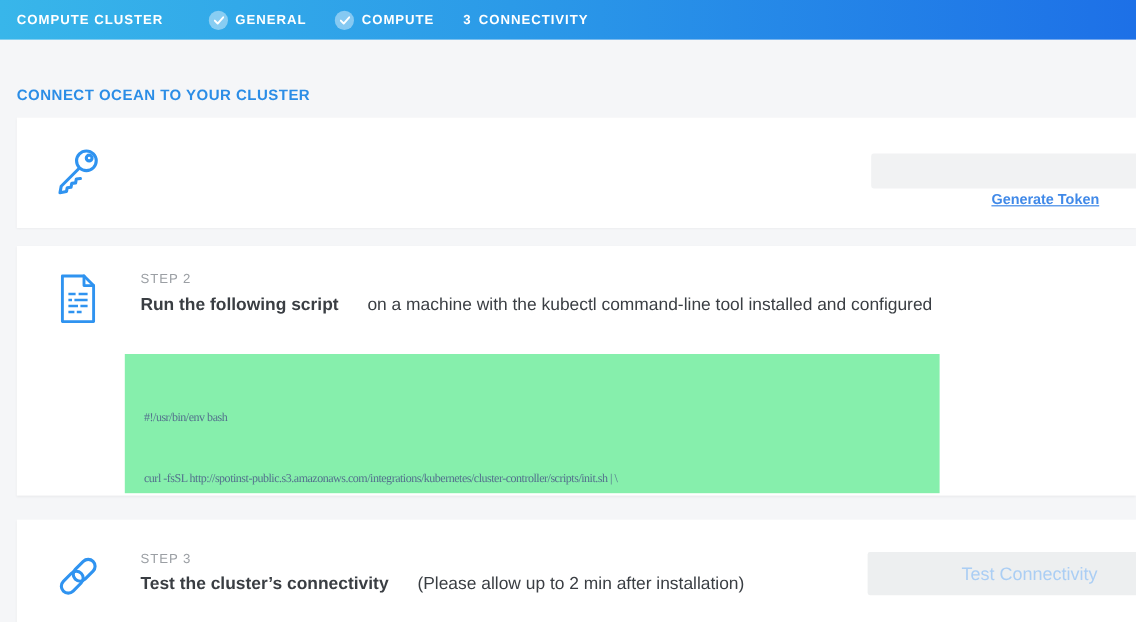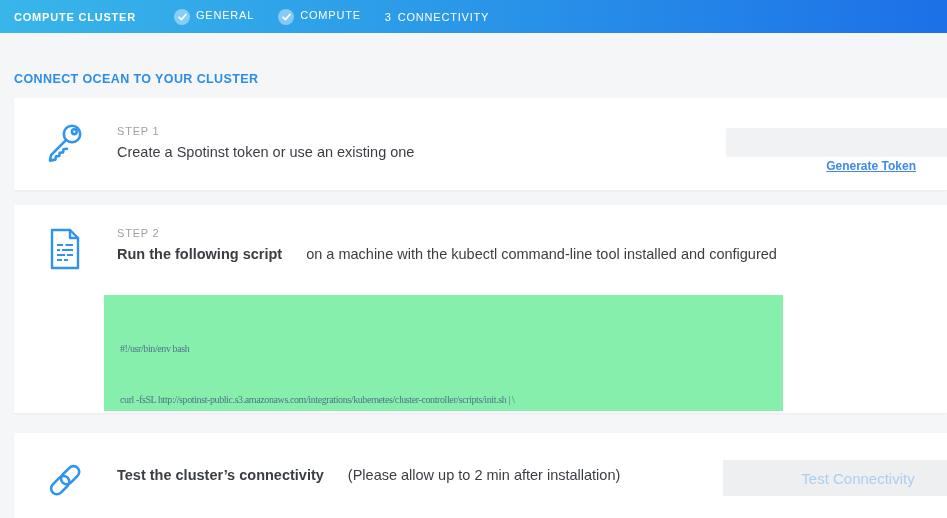--- a/index.html
+++ b/index.html
@@ -4,22 +4,22 @@
 <style>
   * { margin:0; padding:0; box-sizing:border-box; }
   html,body { width:947px; height:518px; overflow:hidden; background:#f5f6f8;
     font-family:"Liberation Sans", sans-serif; }
 
   
   .topbar { position:absolute; left:0; top:0; width:947px; height:33px;
     background:linear-gradient(90deg,#38b6ea 0%,#2b9ae8 45%,#1d70e7 100%);
     display:flex; align-items:center; padding-left:14px; gap:24px; }
   .topbar .wizard-title { color:#fff; font-size:11px; font-weight:bold; letter-spacing:.8px; margin-right:14px; }
-  .wiz-step { display:flex; align-items:flex-start; gap:6px; color:#fff; font-size:11px;
-    font-weight:normal; letter-spacing:.8px; cursor:pointer; }
+  .wiz-step { display:flex; align-items:center; gap:6px; color:#fff; font-size:11px;
+    font-weight:bold; letter-spacing:.8px; cursor:pointer; }
   .check-circle { width:16px; height:16px; border-radius:50%; background:rgba(255,255,255,.42);
     display:inline-flex; align-items:center; justify-content:center; }
   .check-circle svg { display:block; }
 
   
   .page-heading { position:absolute; left:14px; top:72px; color:#2b8de6;
     font-size:12.5px; font-weight:bold; letter-spacing:.4px; }
 
   
   .card { position:absolute; left:14px; width:calc(100% - 14px); background:#fff;
@@ -95,24 +95,20 @@
 <div class="card card-1">
   <span class="step-icon">
     <svg width="38" height="44" viewBox="0 0 38 44">
       <g fill="none" stroke="#2f93f0" stroke-width="2.6" stroke-linecap="round" stroke-linejoin="round">
         <circle cx="26" cy="12" r="8.2"></circle>
         <circle cx="28.3" cy="9.7" r="2.4"></circle>
         <path d="M20 18.2 L5 33.2 L4 38.6 L9.4 37.6 L10 34.4 L13.2 34 L13.8 30.8 L17 30.4 L17.6 27.2 L21 26.8"></path>
       </g>
     </svg>
   </span>
-  <div class="step-text">
-    <div class="step-label">STEP 1</div>
-    <div class="step-title">Create a Spotinst token or use an existing one</div>
-  </div>
   <input class="token-input" type="text" value="" style="">
   <a class="generate-link">Generate Token</a>
 </div>
 
 <div class="card card-2">
   <span class="step-icon">
     <svg width="38" height="44" viewBox="0 0 38 44">
       <g fill="none" stroke="#2f93f0" stroke-width="2.4" stroke-linejoin="round" stroke-linecap="round">
         <path d="M6 3 H24 L32 11 V41 H6 Z"></path>
         <path d="M24 3 V11 H32"></path>
@@ -145,18 +141,19 @@
 <div class="card card-3">
   <span class="step-icon">
     <svg width="38" height="44" viewBox="0 0 38 44">
       <g transform="rotate(-45 19 23)" fill="none" stroke="#2f93f0" stroke-width="2.6">
         <rect x="1.5" y="17.5" width="21" height="11.5" rx="5.75"></rect>
         <rect x="15.5" y="17.5" width="21" height="11.5" rx="5.75"></rect>
       </g>
     </svg>
   </span>
   <div class="step-text">
+    <div class="step-label">STEP 3</div>
     <div class="step-title">
       <span class="b">Test the cluster’s connectivity</span><span class="r"> (Please allow up to 2 min after installation)</span>
     </div>
   </div>
   <button class="test-btn">Test Connectivity</button>
 </div>
 
 </body></html>

